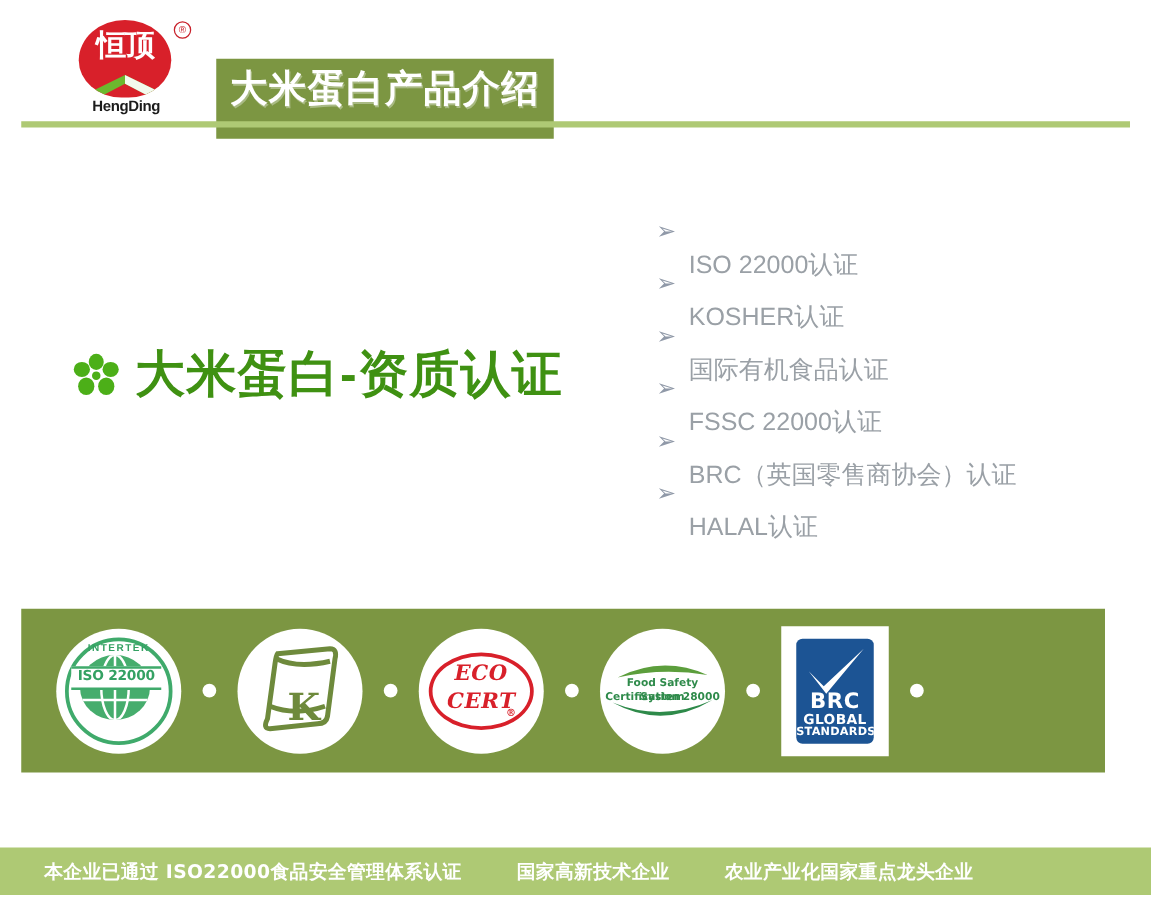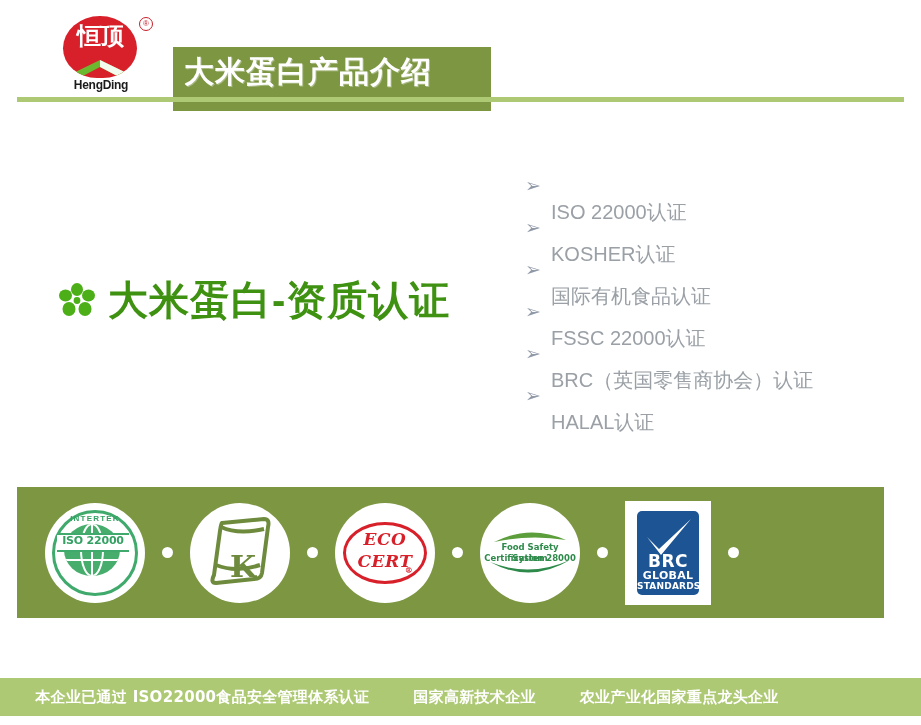--- a/index.html
+++ b/index.html
@@ -32,21 +32,20 @@
     font-size:8px;line-height:11px;text-align:center;
   }
   .logo-text{
     position:absolute;left:0;top:62px;width:108px;text-align:center;
     font-size:12px;font-weight:bold;color:#1b1b1b;letter-spacing:-.3px;
   }
 
   .title-box{
     position:absolute;left:173px;top:47px;width:270px;height:64px;
     background:#7c9642;
-    padding-left:48px;
   }
   .title-text{
     position:absolute;left:0;top:0;width:270px;height:50px;
     line-height:50px;text-align:center;color:#ffffff;
     font-size:30px;font-weight:bold;letter-spacing:1px;
     font-family:"DejaVu Sans",sans-serif;
     text-shadow:1px 1px 0 rgba(255,255,255,.35);
   }
   .header-rule{
     position:absolute;left:17px;top:97px;width:887px;height:5px;

